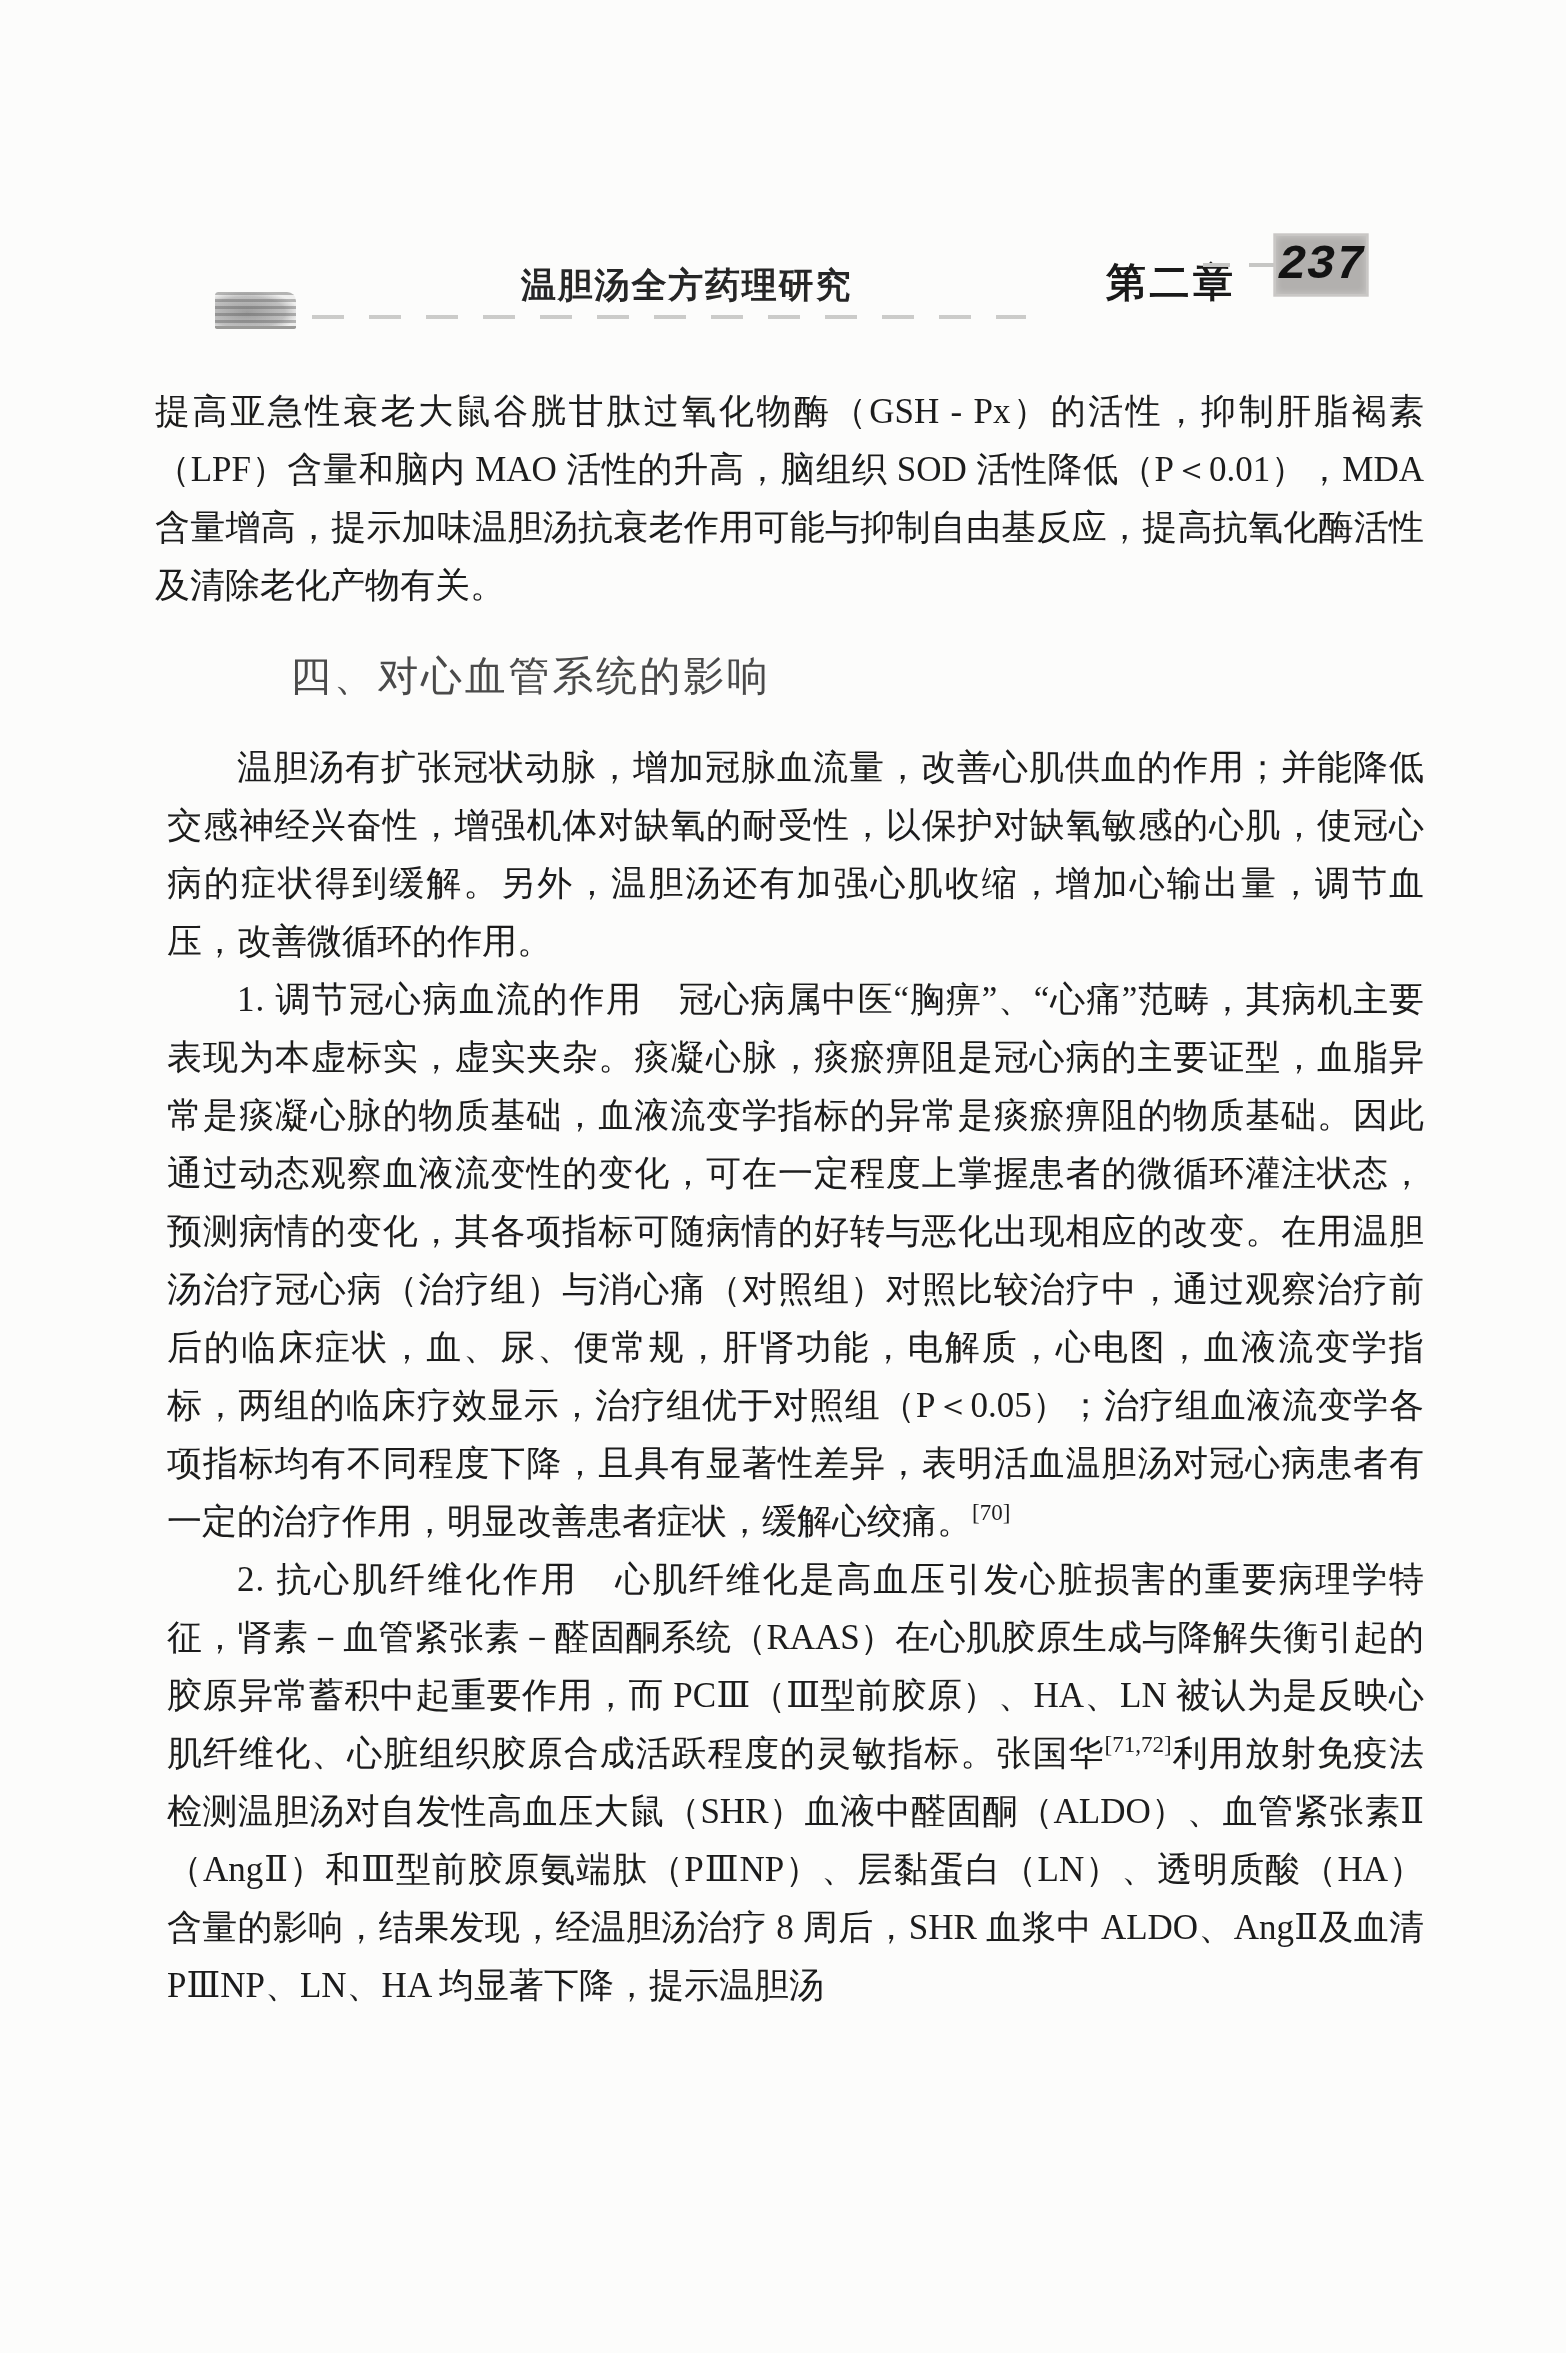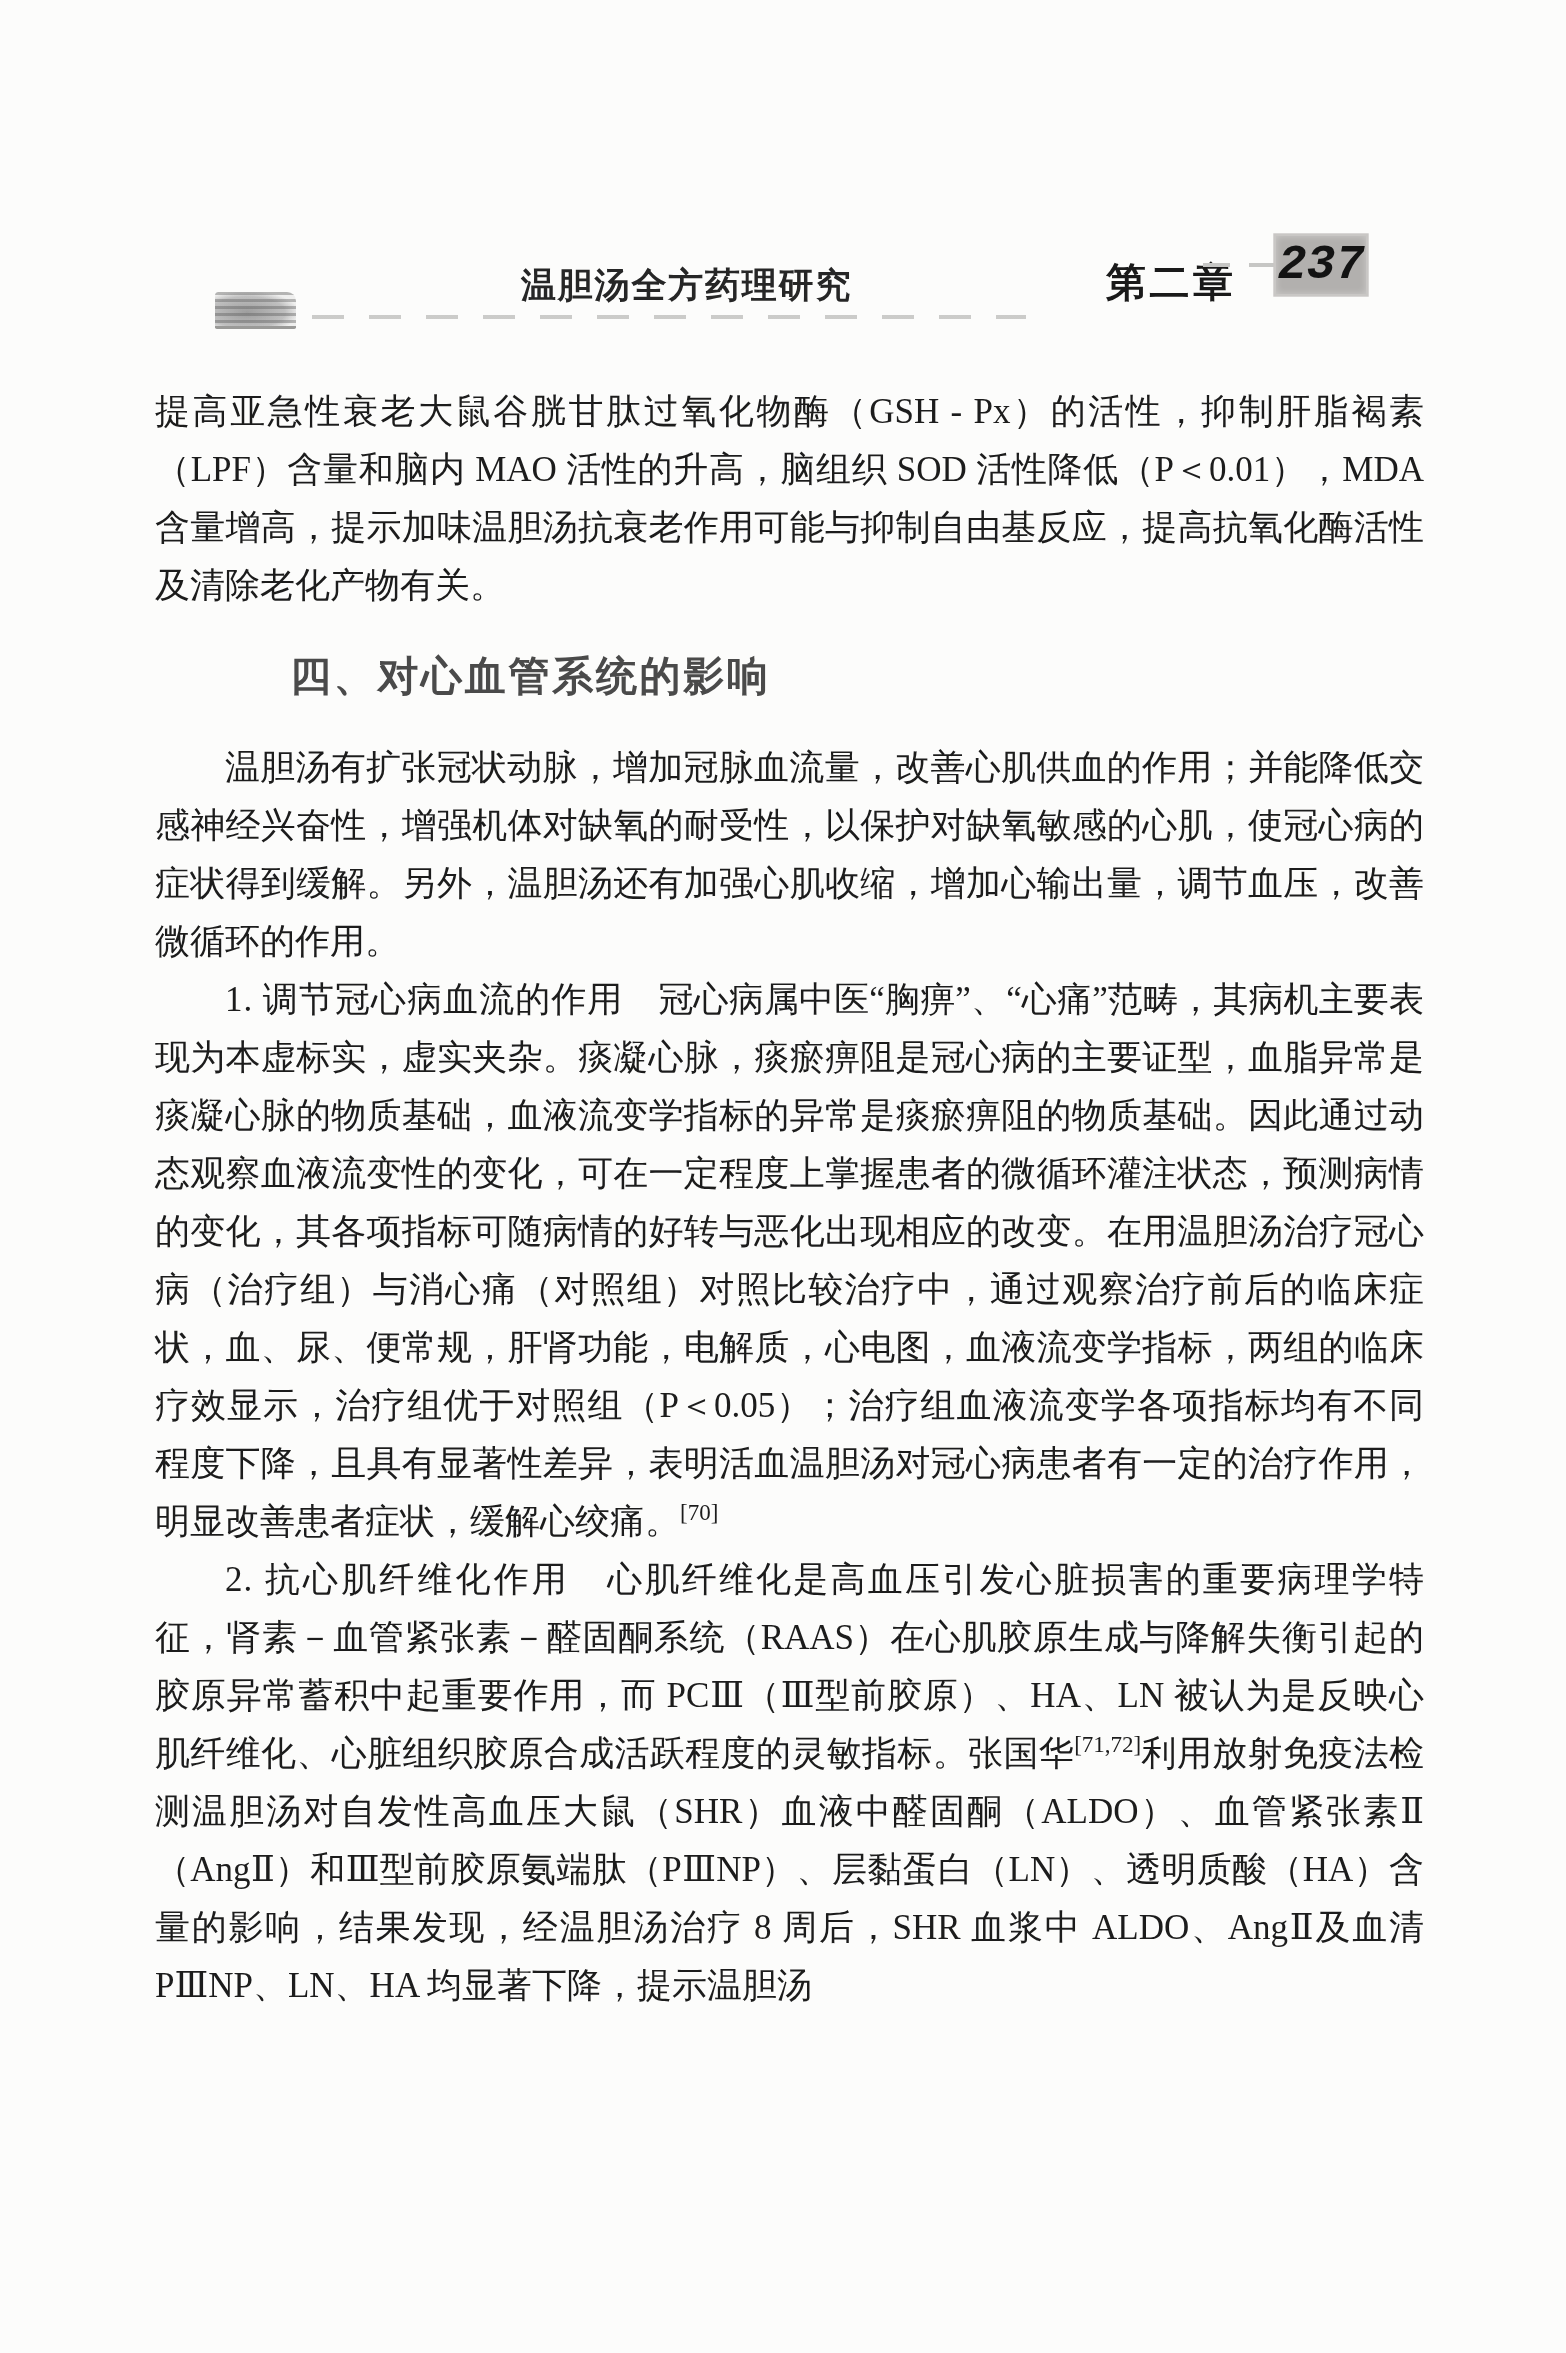--- a/index.html
+++ b/index.html
@@ -66,26 +66,26 @@
   }
 
   
   .body-text{
     position:absolute;left:155px;top:383px;width:1269px;
     font-size:35px;line-height:58px;
     color:var(--text-color);
     text-align:justify;
   }
   .body-text p{margin:0;}
-  .body-text p.indent{text-indent:2em;}
+  .body-text p.indent{text-indent:2em;margin-left:12px;}
   .section-heading{
     margin:32px 0 34px 0;
     padding-left:135px;
     font-family:"Liberation Sans","DejaVu Sans",sans-serif;
-    font-weight:700;font-size:41px;line-height:58px;
+    font-weight:400;font-size:41px;line-height:58px;
     letter-spacing:2.7px;
     color:var(--heading-color);
     text-align:left;
   }
   .run-kaiti{letter-spacing:0.9px;}
   .run-sup{vertical-align:super;font-size:23px;line-height:0;letter-spacing:0;}
 </style>
 </head>
 <body>
 

